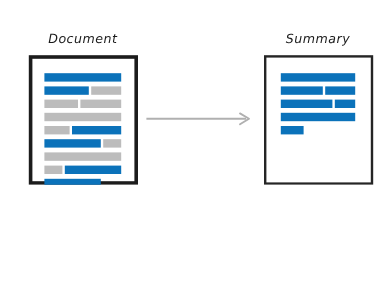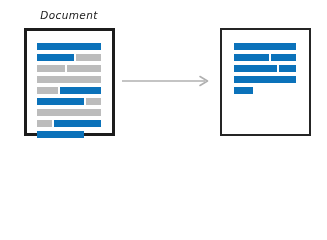--- a/index.html
+++ b/index.html
@@ -13,20 +13,21 @@
     font-family: "DejaVu Sans", sans-serif;
     overflow: hidden;
     position: relative;
   }
 
   #diagram {
     position: absolute;
     inset: 0;
     width: 295px;
     height: 154px;
+    margin-top: 18px;
   }
 
   
   .caption {
     position: absolute;
     font-family: "DejaVu Sans", sans-serif;
     font-style: italic;
     font-size: 10.5px;
     color: #1a1a1a;
     letter-spacing: 0.4px;
@@ -96,20 +97,21 @@
     height: 26px;
   }
 </style>
 </head>
 <body style="background: rgb(255, 255, 255);">
 
 <div id="diagram">
 
   <div class="caption" id="caption-document" style="color: rgb(26, 26, 26);">Document</div>
 
+  <div class="caption" id="caption-summary" style="color: rgb(26, 26, 26);">Summary</div>
 
   <div class="page" id="document-page" style="border-color: rgb(28, 28, 28);">
     <div class="lines" id="document-lines">
         <div class="row" style="top: 12px; left: 10px;">
           <div class="seg blue" style="width: 64px; background: rgb(11, 114, 186);"></div>
         </div>
         <div class="row" style="top: 23px; left: 10px;">
           <div class="seg blue" style="width: 37px; background: rgb(11, 114, 186);"></div>
           <div class="seg gray" style="width: 25px; background: rgb(188, 188, 188);"></div>
         </div>

